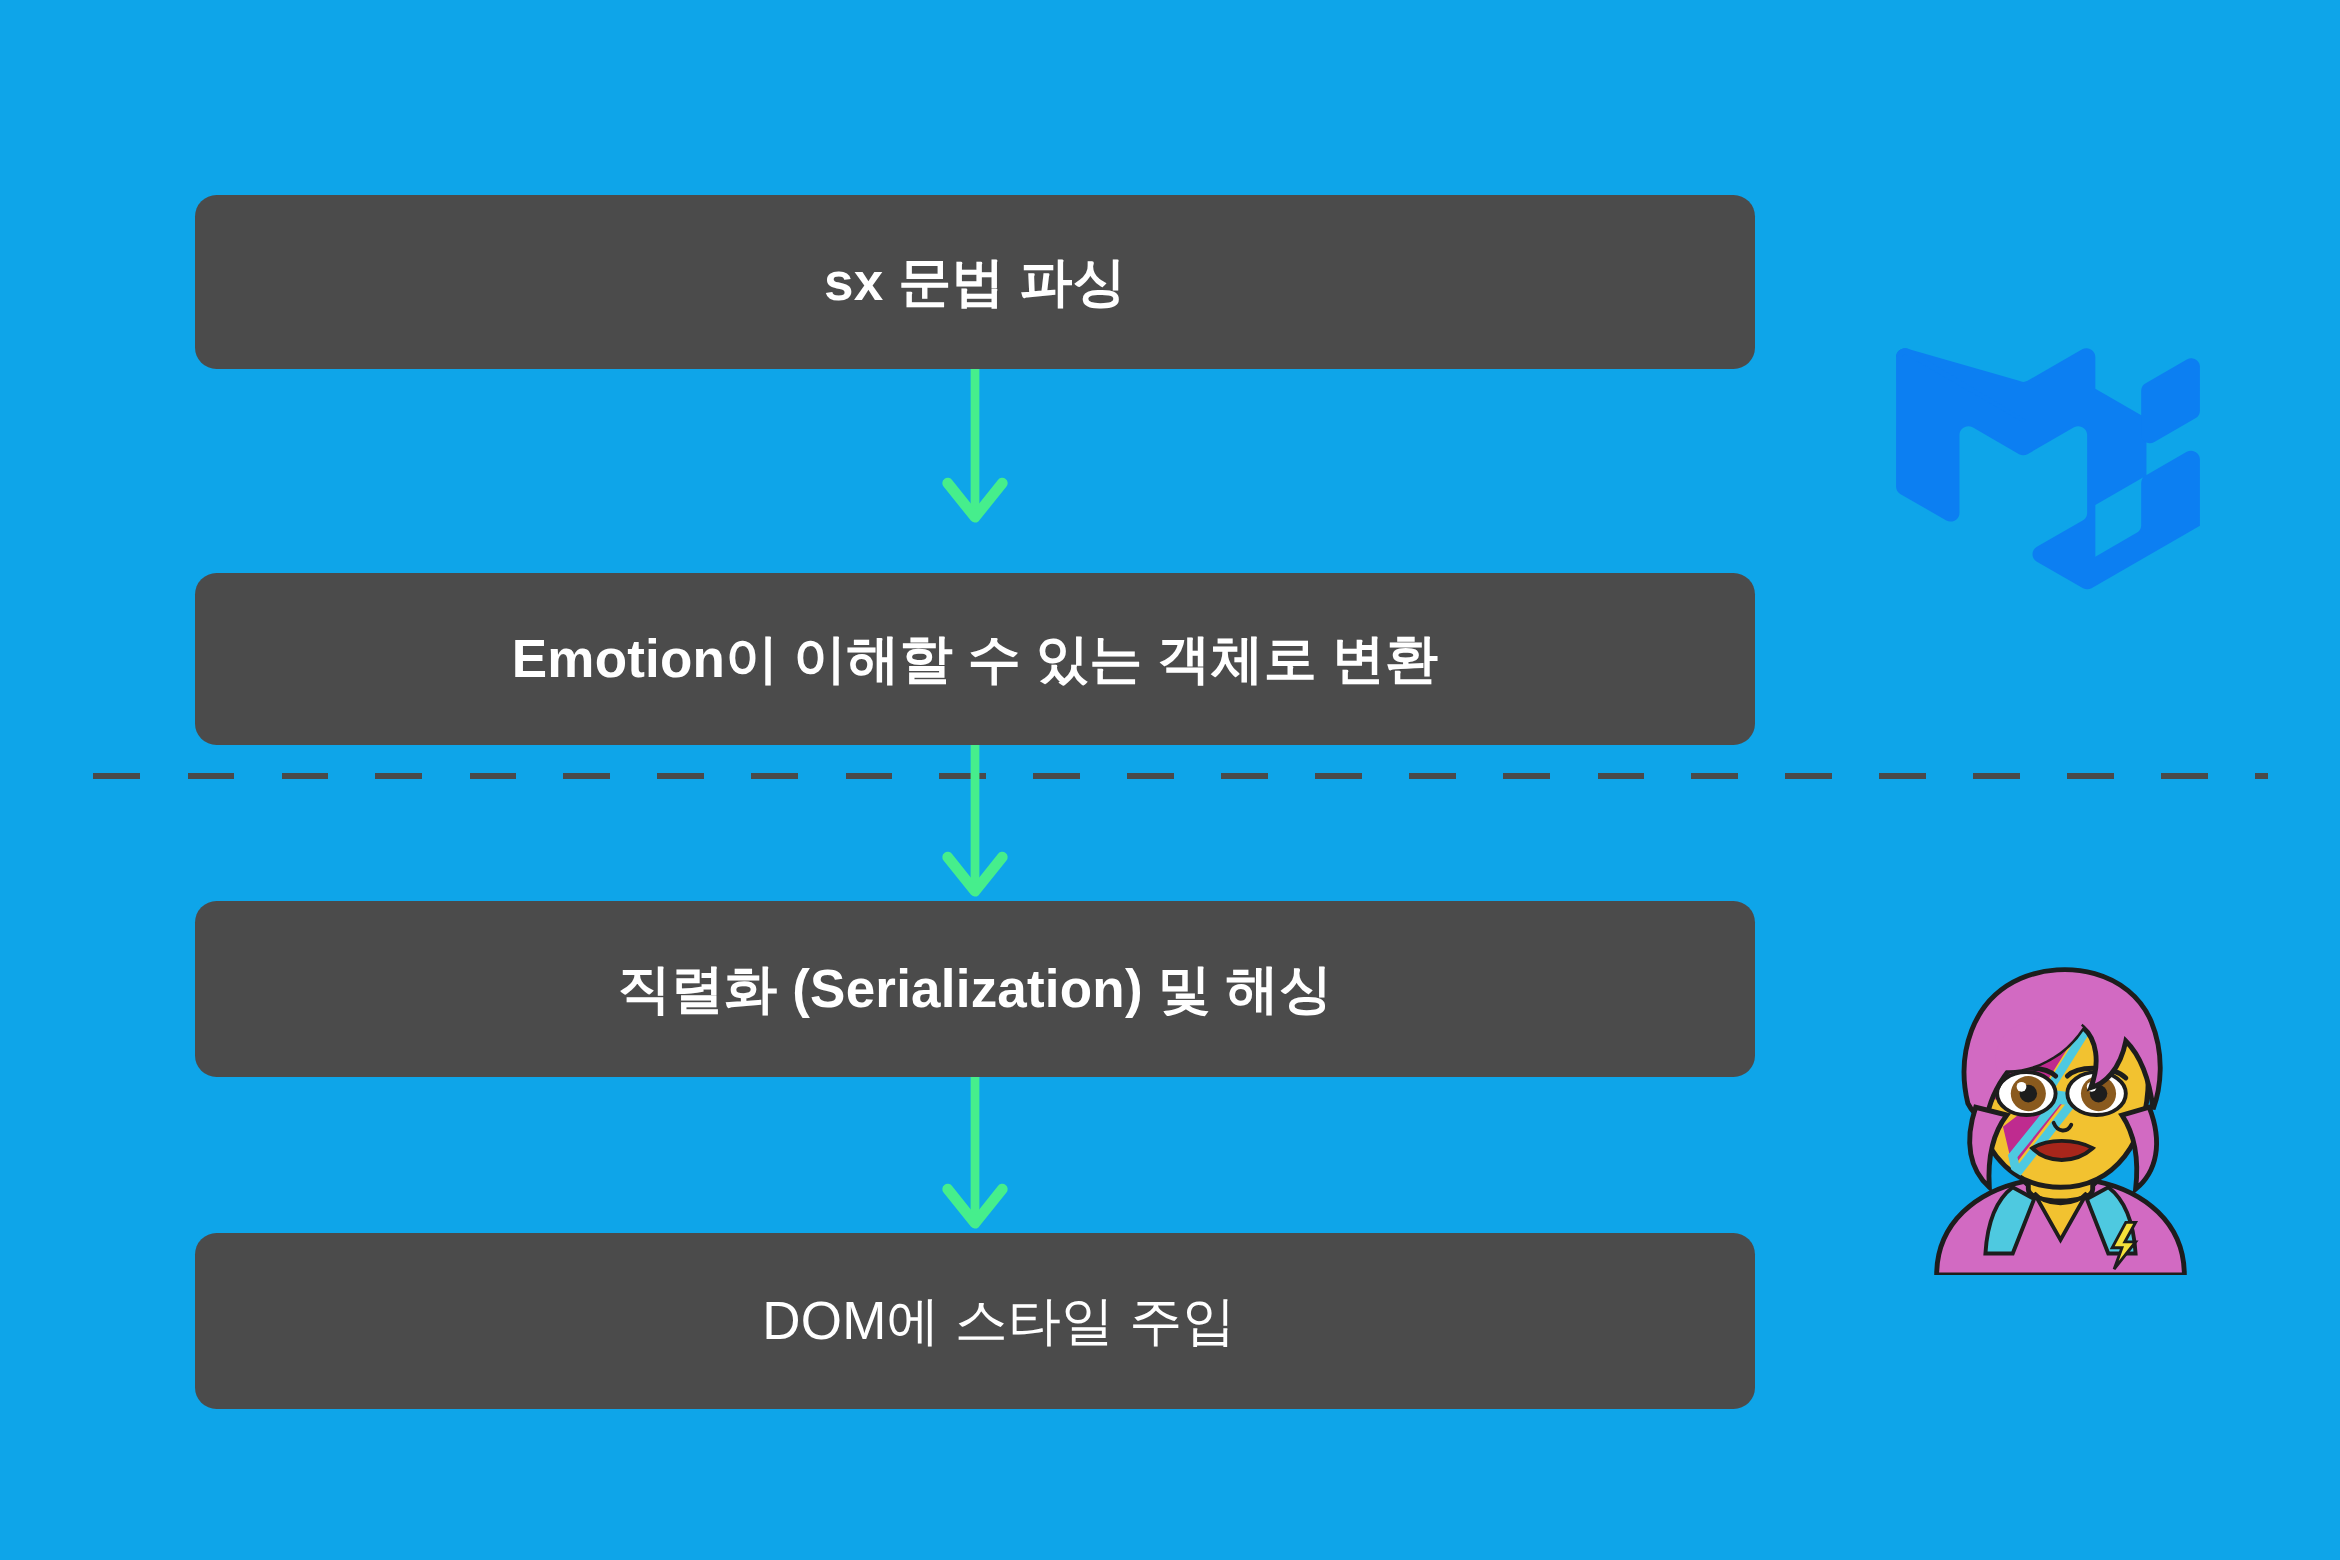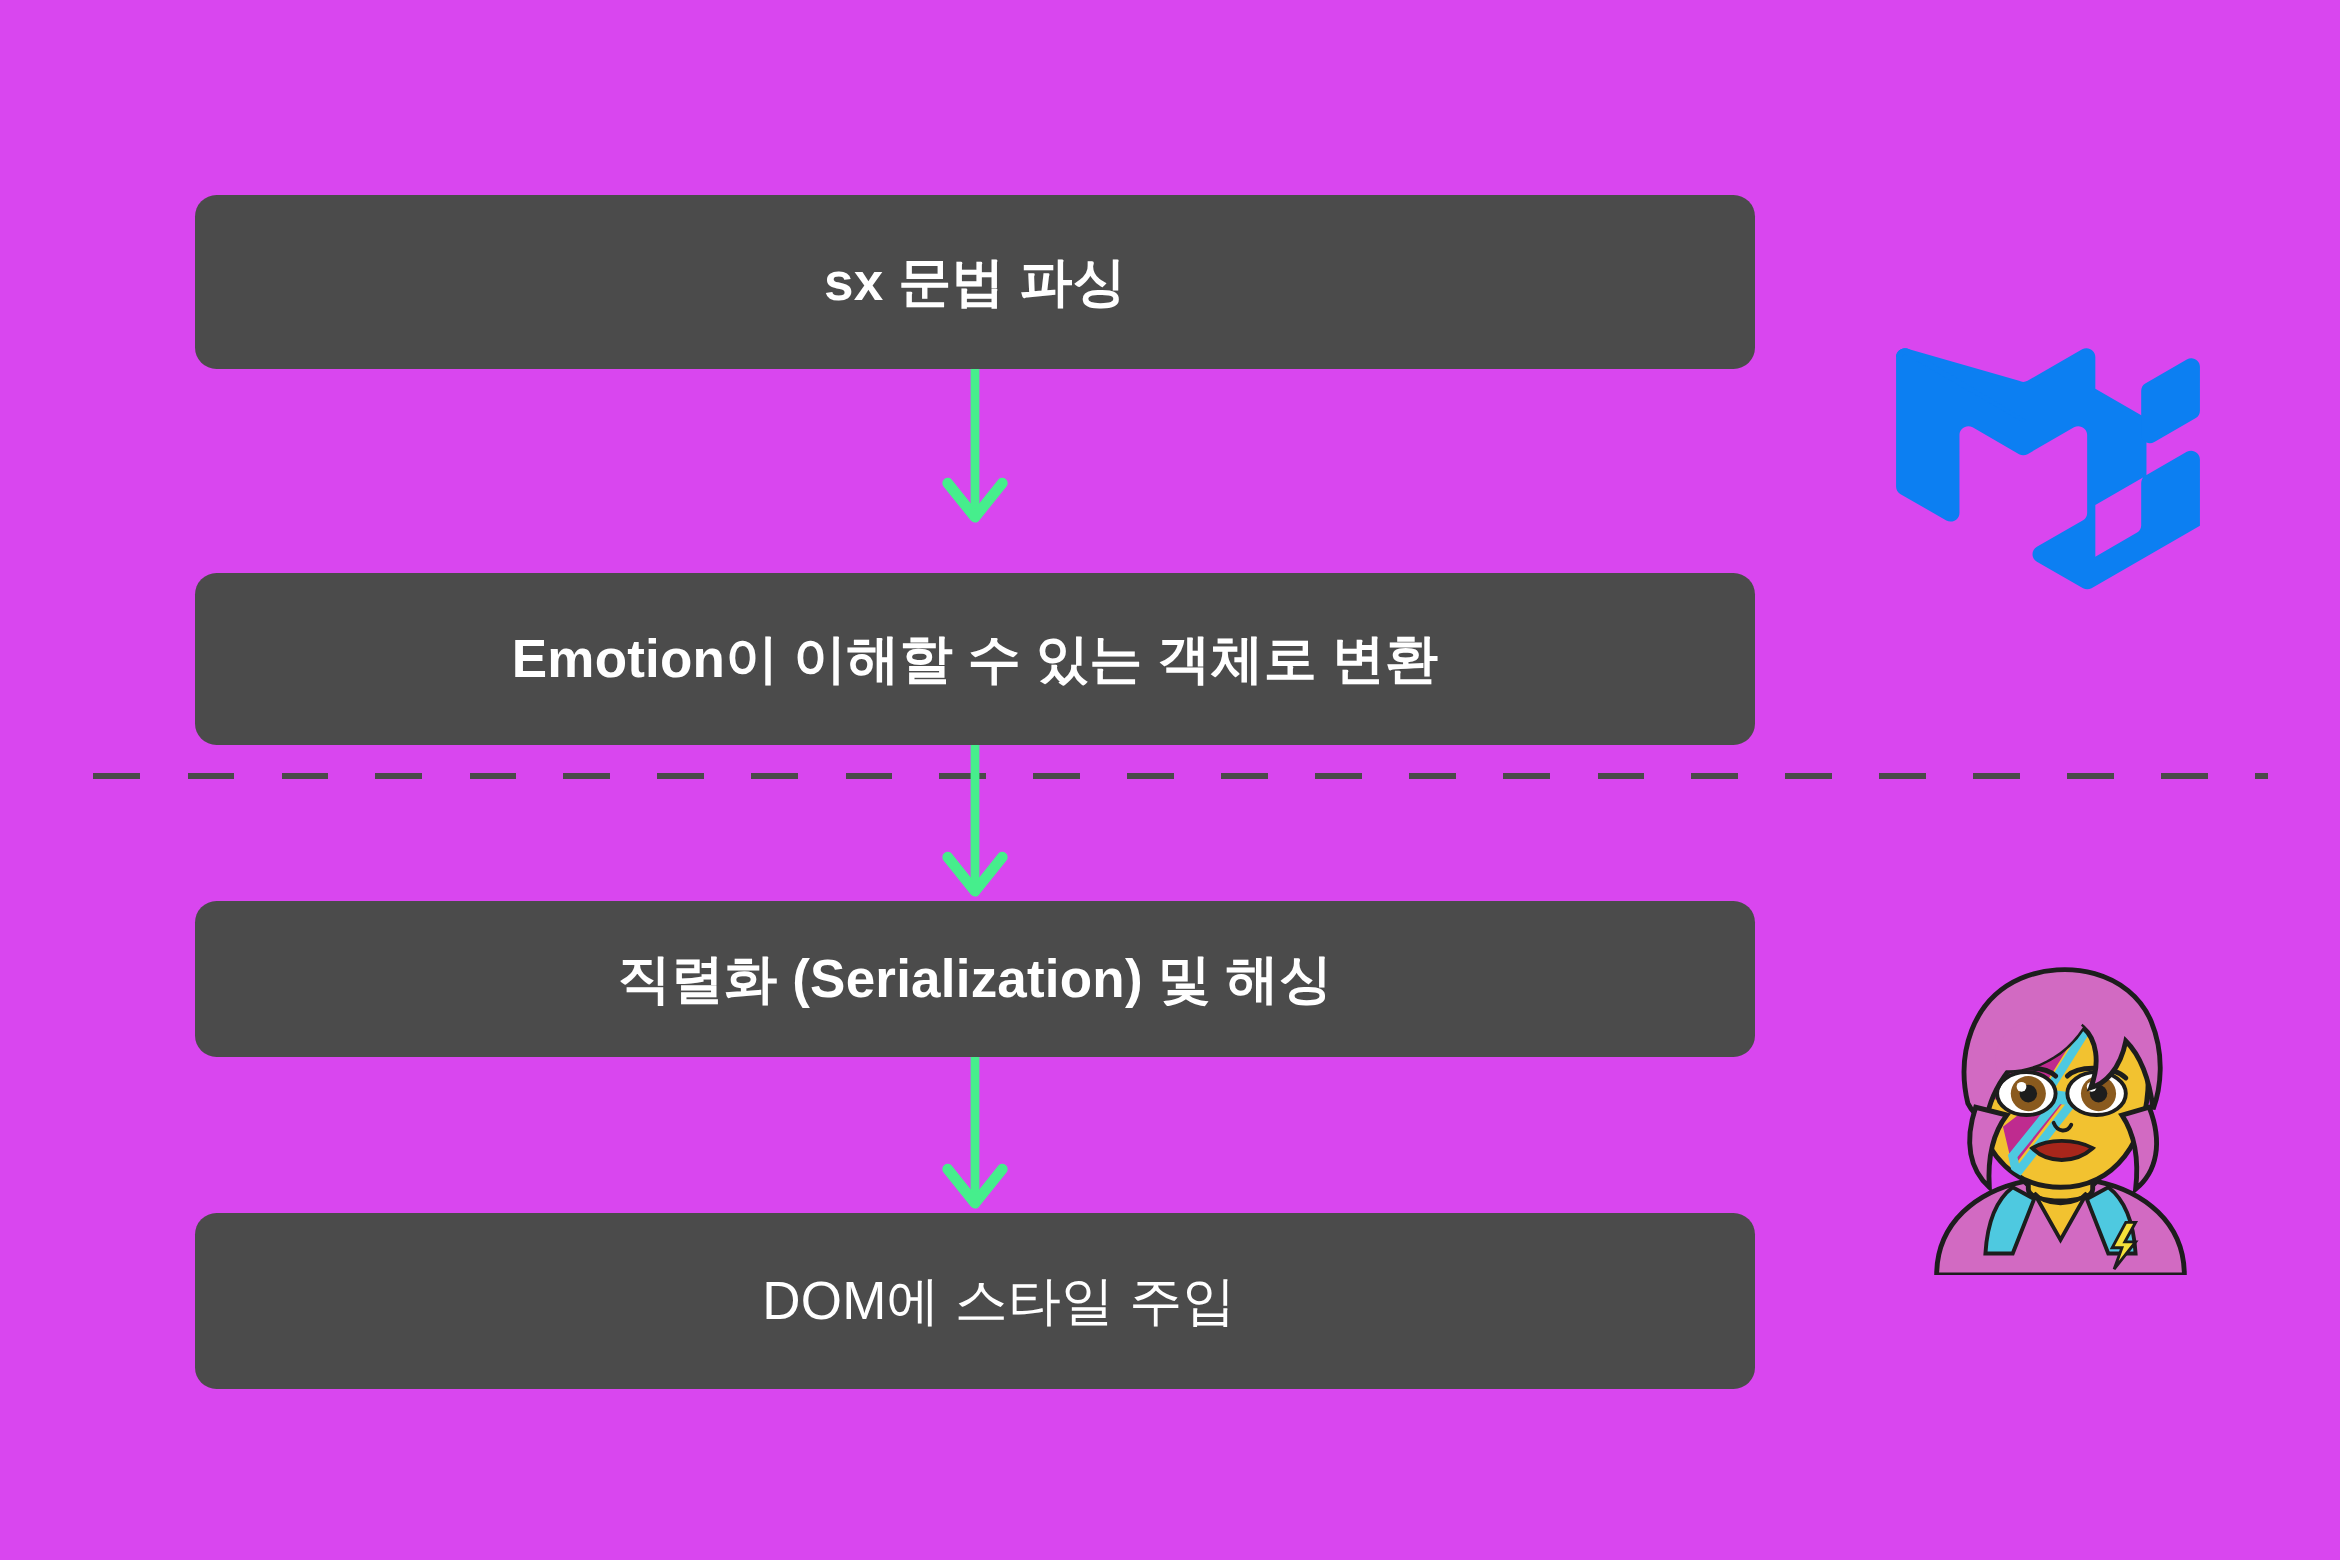--- a/index.html
+++ b/index.html
@@ -11,21 +11,21 @@
     width: 2341px;
     height: 1560px;
     overflow: hidden;
     font-family: "Liberation Sans", "DejaVu Sans", sans-serif;
   }
 
   #canvas {
     position: relative;
     width: 2341px;
     height: 1560px;
-    background: #d946ef;
+    background: #0ea5e9;
   }
 
   
   .flow-col {
     position: absolute;
     left: 195px;
     top: 195px;
     width: 1560px;
   }
 
@@ -34,21 +34,21 @@
     width: 1560px;
     background: #4b4b4b;
     border-radius: 21.5px;
     display: flex;
     align-items: center;
     justify-content: center;
     box-sizing: border-box;
   }
   .node-1 { height: 174px; }
   .node-2 { height: 172px; margin-top: 46px; }
-  .node-3 { height: 156px; }
+  .node-3 { height: 176px; }
   .node-4 { height: 176px; }
 
   .node-label {
     color: #ffffff;
     font-size: 53px;
     font-weight: 700;
     letter-spacing: 0.2px;
     line-height: 1.15;
     white-space: nowrap;
     text-align: center;

